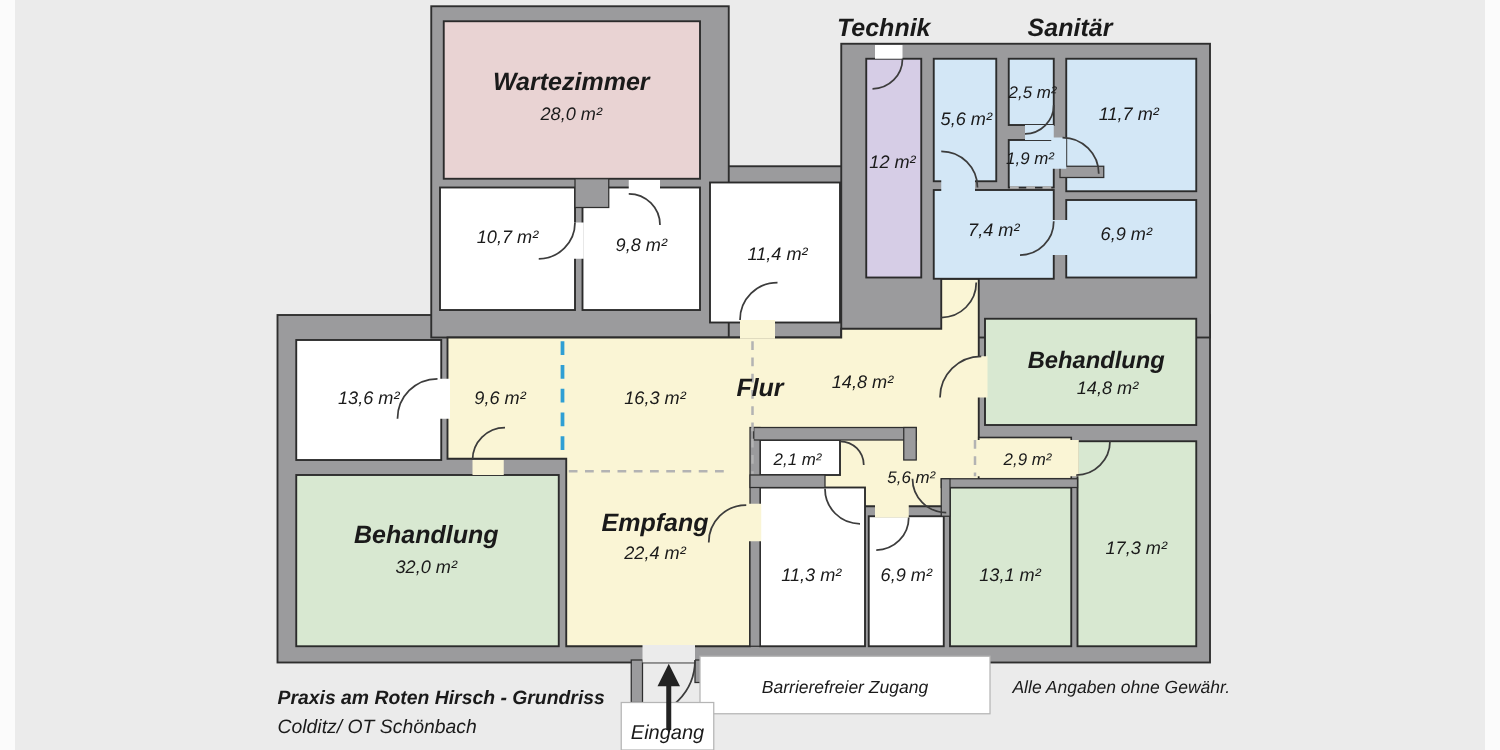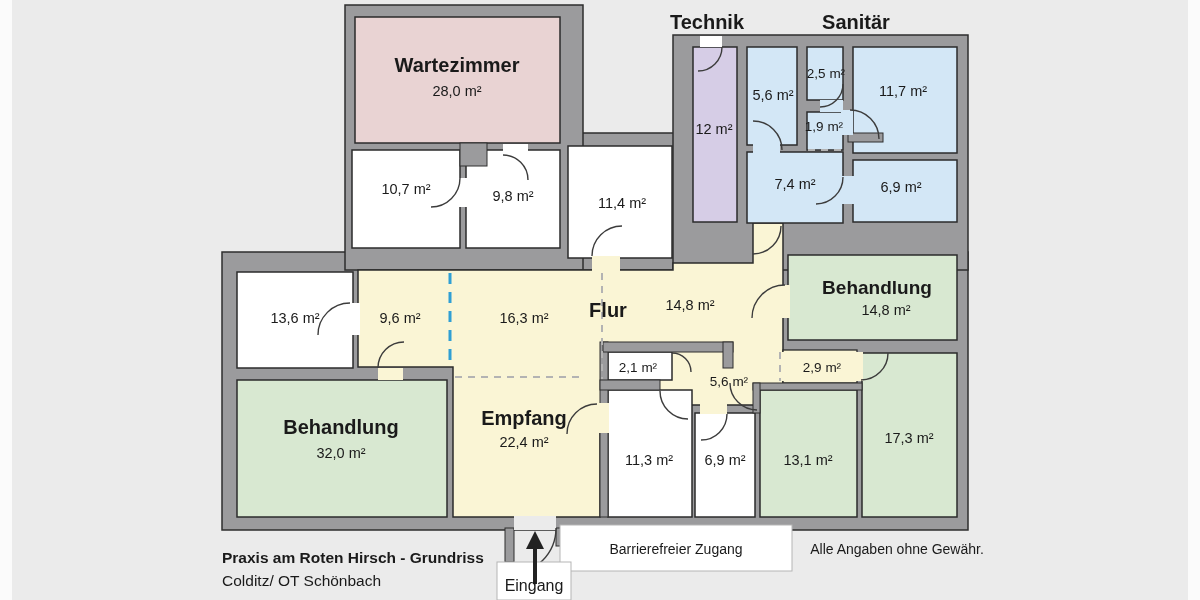--- a/index.html
+++ b/index.html
@@ -1,16 +1,16 @@
 <!DOCTYPE html>
 <html><head>
 <meta charset="utf-8">
 <style>
   html,body{margin:0;padding:0;background:#ffffff;}
-  .stage{position:relative;width:1200px;height:600px;overflow:hidden;font-family:"Liberation Sans","DejaVu Sans",sans-serif;}
+  .stage{position:relative;width:1200px;height:600px;overflow:hidden;font-family:"Liberation Sans","DejaVu Sans",sans-serif;font-style:italic;}
   svg text{font-family:"Liberation Sans","DejaVu Sans",sans-serif;fill:#1a1a1a;}
   .room-name{font-size:20px;font-weight:bold;}
   .room-name-sm{font-size:19px;font-weight:bold;}
   .room-area{font-size:14.5px;}
   .room-area-sm{font-size:13.5px;}
   .top-label{font-size:20px;font-weight:bold;}
   .footer-title{font-size:15.5px;font-weight:bold;}
   .footer-sub{font-size:15.5px;}
   .note{font-size:14px;}
   .entrance-label{font-size:16px;}

